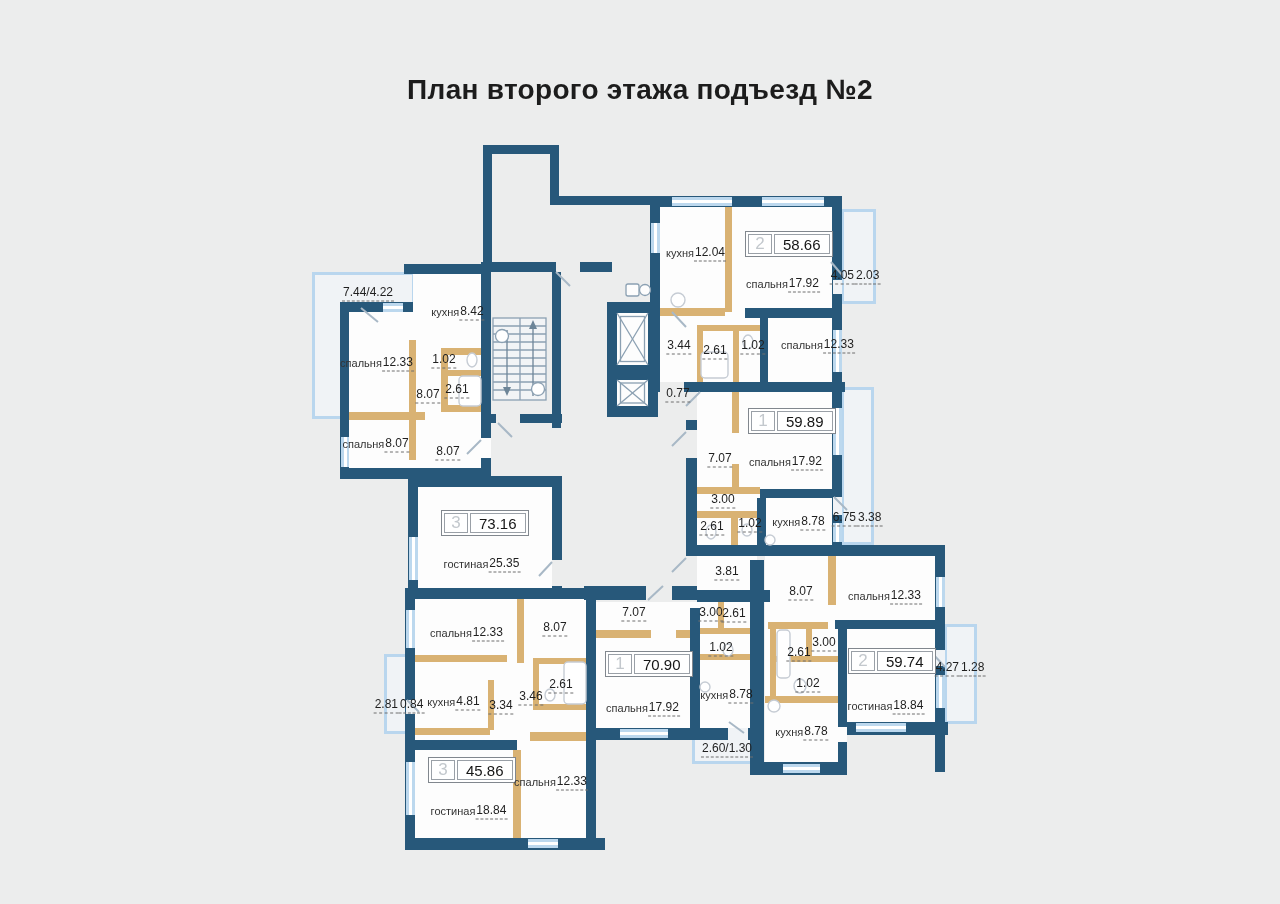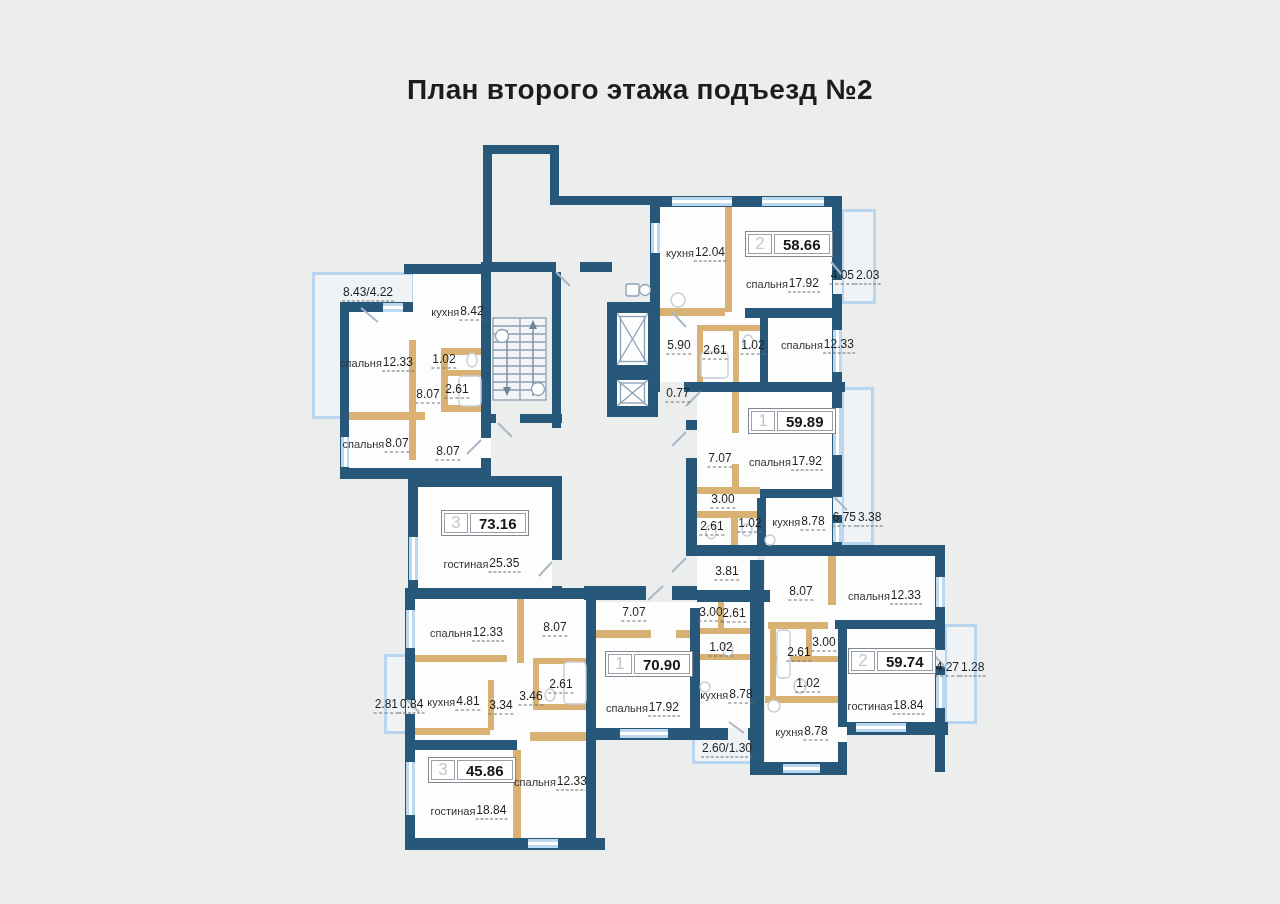--- a/index.html
+++ b/index.html
@@ -35,21 +35,21 @@
     position:absolute;display:flex;align-items:stretch;
     background:#fff;border:1.5px solid #81878e;padding:2px;gap:2px;
     box-sizing:border-box;height:26px;
   }
   .badge .n{
     width:24px;display:flex;align-items:center;justify-content:center;
     color:#c3c8cd;font-size:17px;border:1px solid #9aa0a7;box-sizing:border-box;
   }
   .badge .a{
     display:flex;align-items:center;justify-content:center;
-    font-weight:bold;font-size:15px;color:#161616;
+    font-weight:normal;font-size:15px;color:#161616;
     border:1px solid #9aa0a7;padding:0 8px;box-sizing:border-box;min-width:52px;
   }
 </style>
 </head>
 <body>
 
 <div id="stage">
 
 <svg id="plan-svg" width="1280" height="904" viewBox="0 0 1280 904" shape-rendering="crispEdges">
 
@@ -413,21 +413,21 @@
 <div class="lbl" style="left:428px;top:395px">
       <span class="num">8.07</span>
     </div>
 <div class="lbl" style="left:457px;top:390px">
       <span class="num">2.61</span>
     </div>
 <div class="lbl" style="left:448px;top:452px">
       <span class="num">8.07</span>
     </div>
 <div class="lbl" style="left:679px;top:346px">
-      <span class="num">5.90</span>
+      <span class="num">3.44</span>
     </div>
 <div class="lbl" style="left:715px;top:351px">
       <span class="num">2.61</span>
     </div>
 <div class="lbl" style="left:753px;top:346px">
       <span class="num">1.02</span>
     </div>
 <div class="lbl" style="left:678px;top:394px">
       <span class="num">0.77</span>
     </div>
@@ -477,21 +477,21 @@
       <span class="num">3.34</span>
     </div>
 <div class="lbl" style="left:531px;top:697px">
       <span class="num">3.46</span>
     </div>
 <div class="lbl" style="left:561px;top:685px">
       <span class="num">2.61</span>
     </div>
 
 <div class="lbl" style="left:368px;top:293px">
-      <span class="num">8.43/4.22</span>
+      <span class="num">7.44/4.22</span>
     </div>
 <div class="lbl" style="left:855px;top:276px">
   <span class="num">4.05</span>
       <span class="num">2.03</span>
 </div>
 <div class="lbl" style="left:857px;top:518px">
   <span class="num">6.75</span>
       <span class="num">3.38</span>
 </div>
 <div class="lbl" style="left:960px;top:668px">

